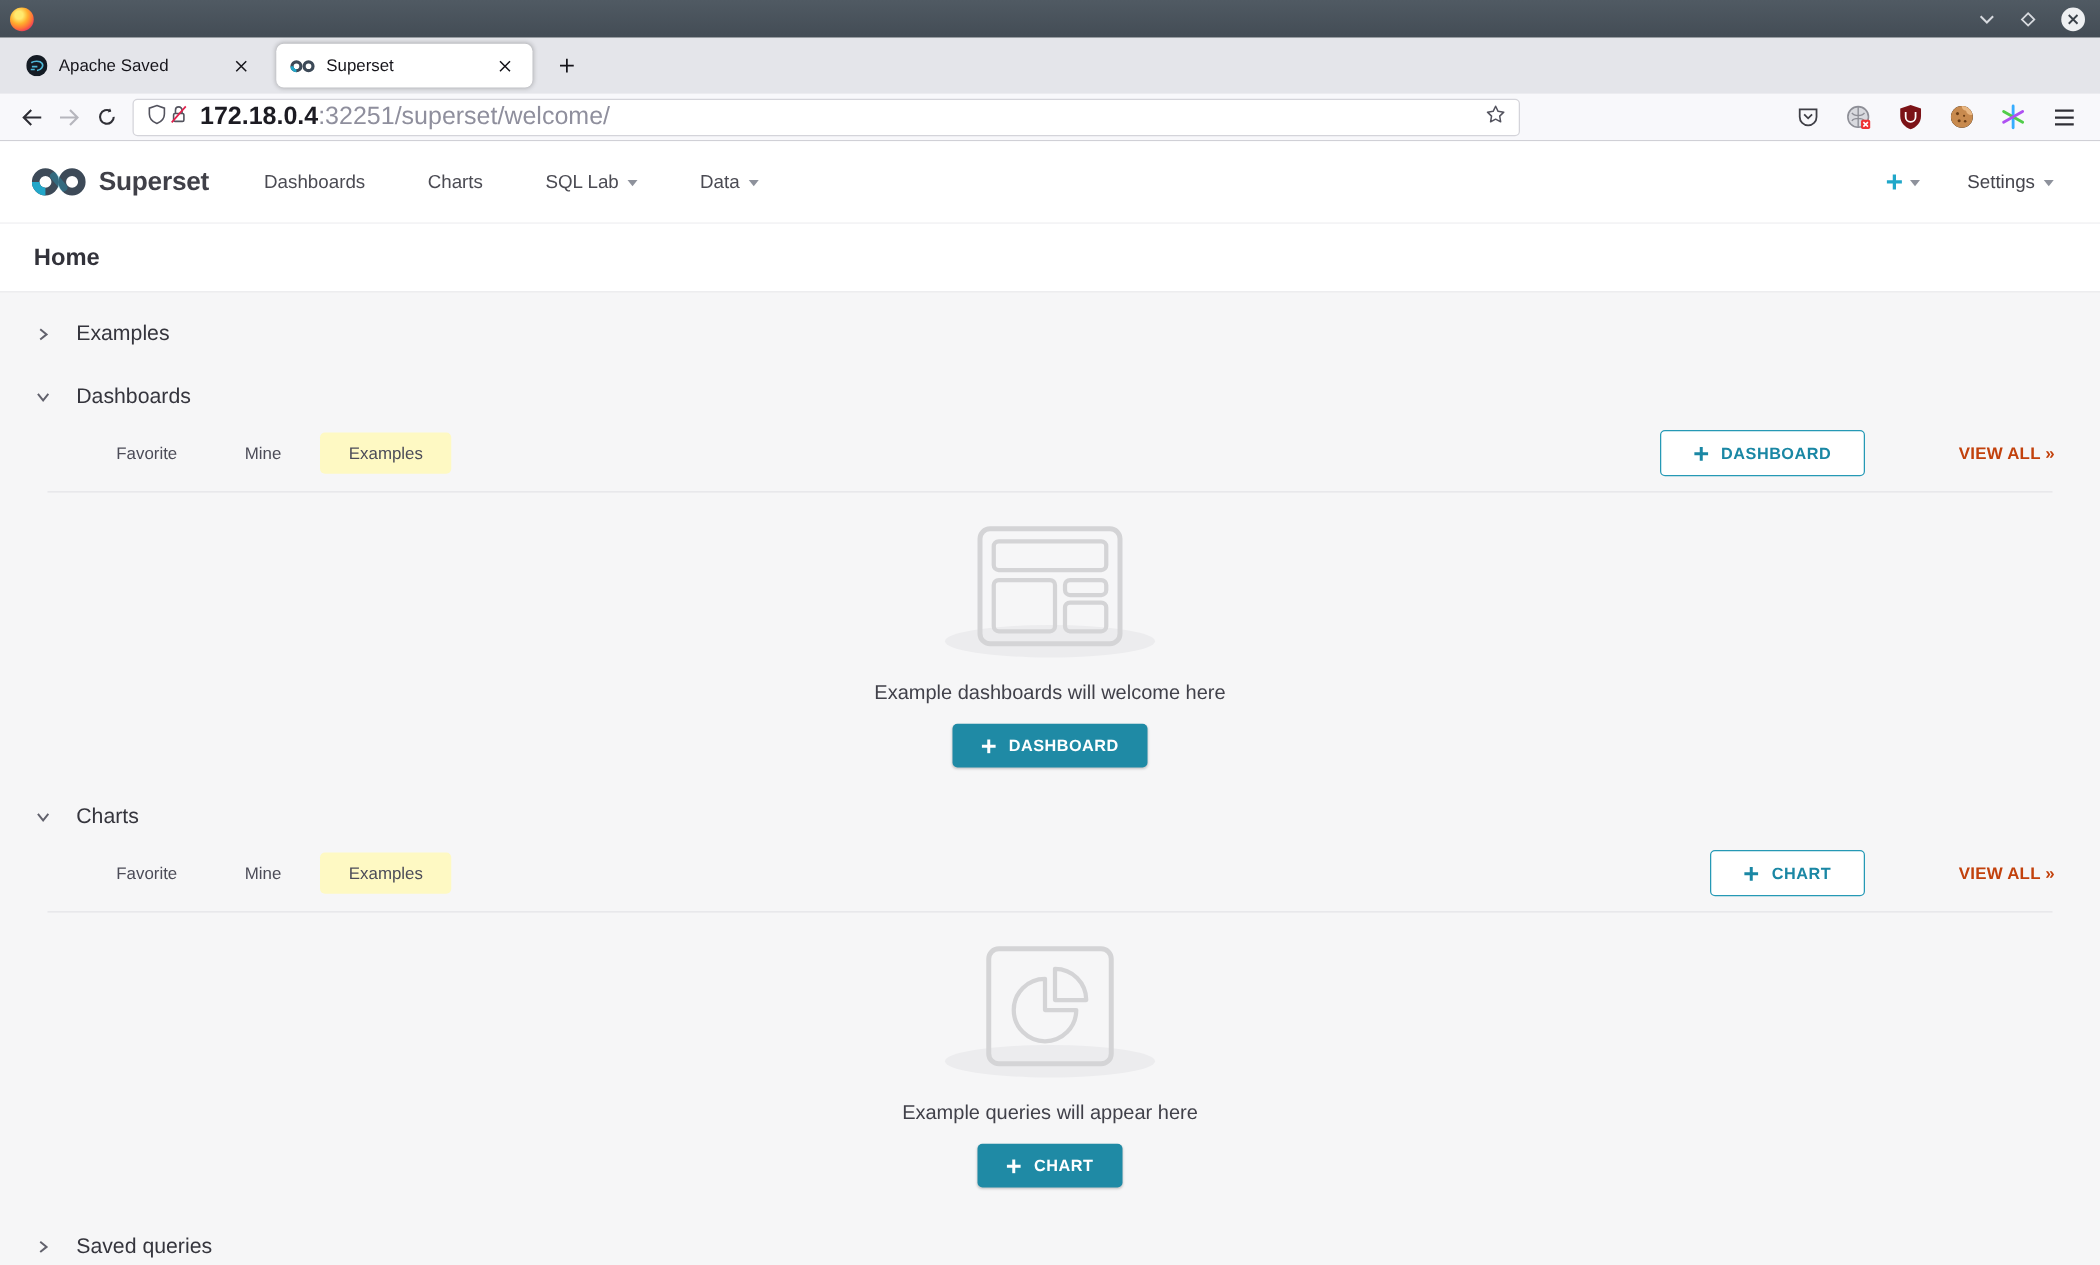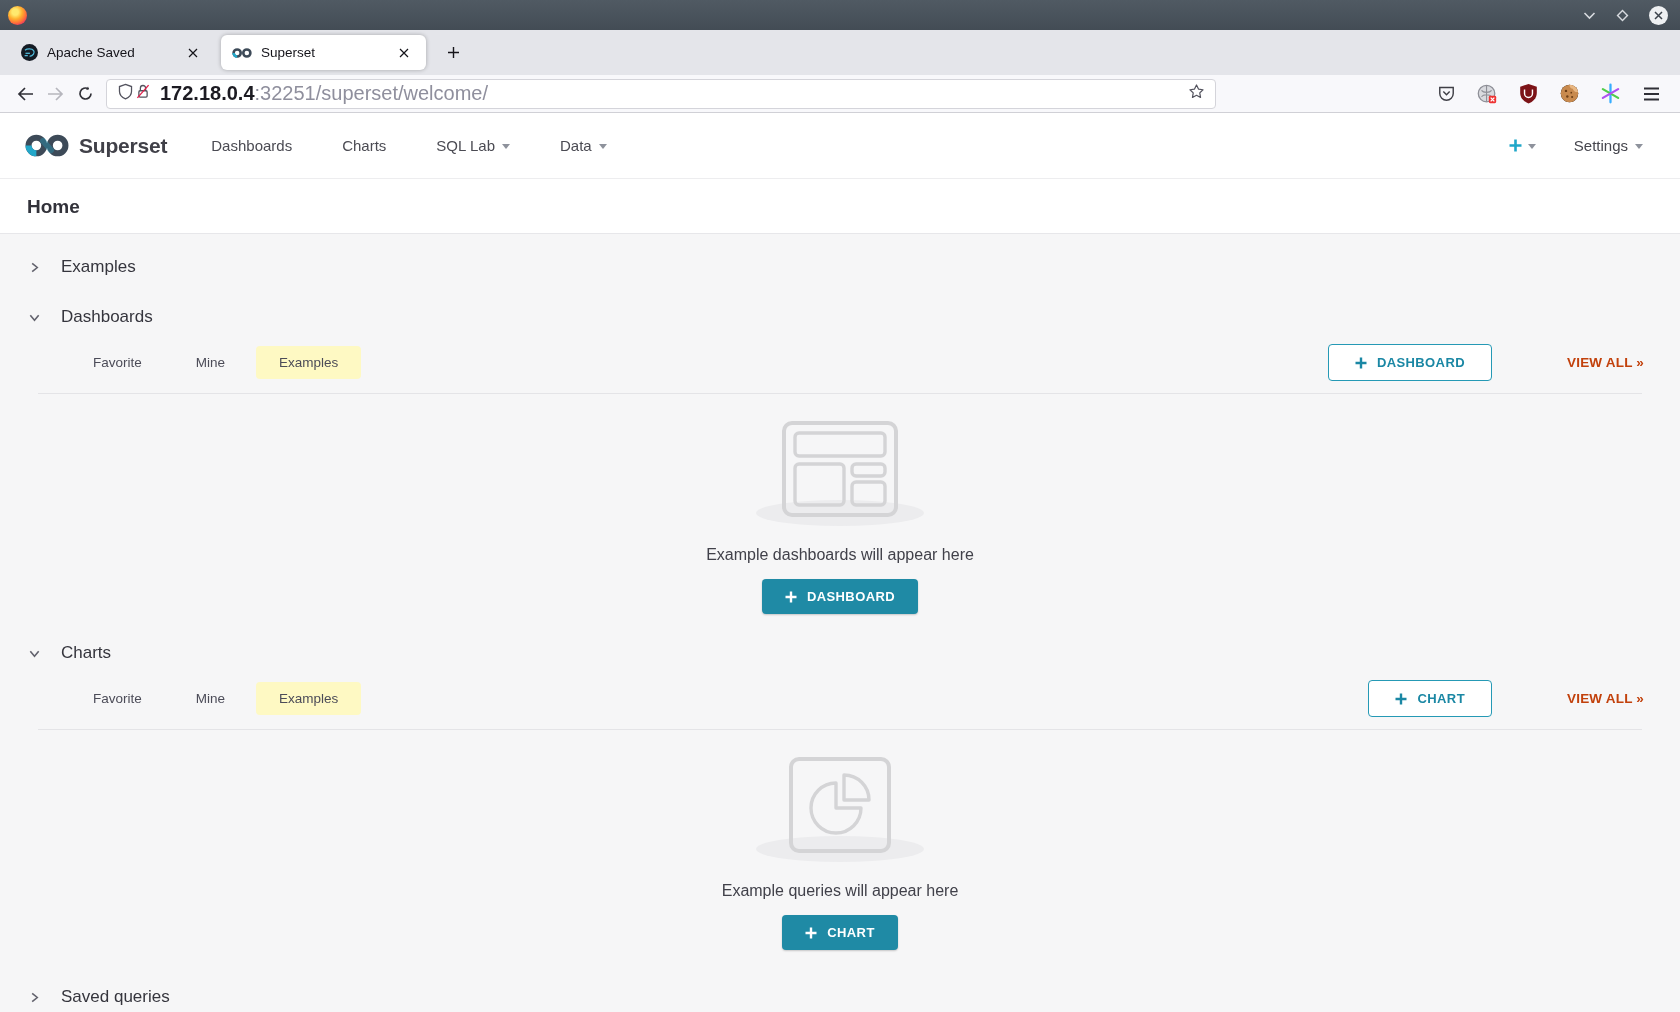--- a/index.html
+++ b/index.html
@@ -304,21 +304,21 @@
     <div class="empty-icon-wrap">
       <div class="empty-shadow"></div>
       <svg width="118" height="98" viewBox="0 0 118 98" fill="none" stroke="#d4d4d6" stroke-width="4">
         <rect x="3" y="3" width="112" height="92" rx="8"></rect>
         <rect x="14" y="13" width="90" height="23" rx="4" stroke-width="3.4"></rect>
         <rect x="14" y="44" width="49" height="41" rx="4" stroke-width="3.4"></rect>
         <rect x="71" y="44" width="33" height="12" rx="4" stroke-width="3.4"></rect>
         <rect x="71" y="62" width="33" height="23" rx="4" stroke-width="3.4"></rect>
       </svg>
     </div>
-    <div class="empty-text">Example dashboards will appear here</div>
+    <div class="empty-text">Example dashboards will welcome here</div>
     <button class="filled-btn">
       <svg width="12" height="12" viewBox="0 0 12 12">
           <path d="M6 0.5 V11.5 M0.5 6 H11.5" stroke="#ffffff" stroke-width="2.4"></path>
         </svg>
       <span>DASHBOARD</span>
     </button>
   </div>
 
   <div class="section-row" style="margin-top:14px;">
     <span class="sec-chevron">

